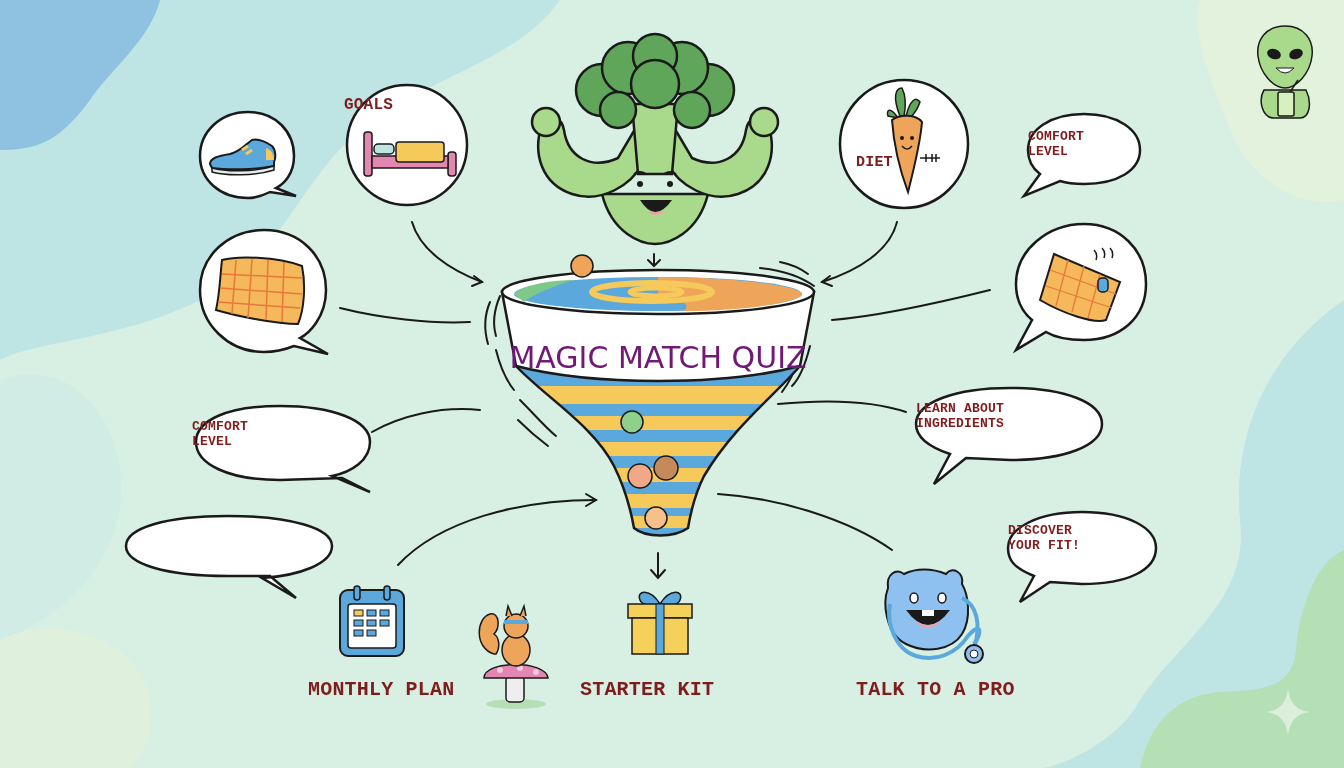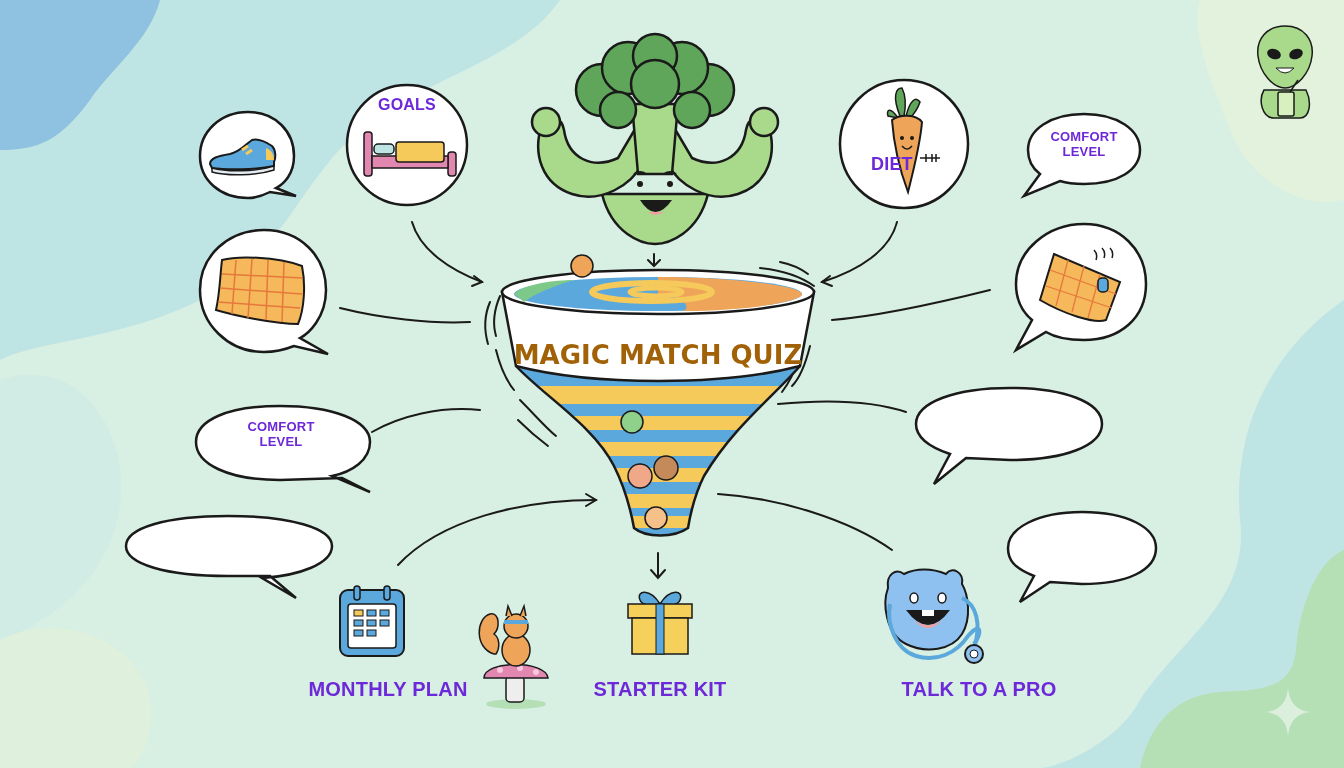--- a/index.html
+++ b/index.html
@@ -4,29 +4,29 @@
 <style>
   html, body { margin:0; padding:0; }
   body {
     width:1344px; height:768px; overflow:hidden; position:relative;
     background:#d8efe3;
     font-family:"Liberation Sans", "DejaVu Sans", sans-serif;
   }
   .bg { position:absolute; inset:0; }
   .abs { position:absolute; }
   .txt {
-    position:absolute; text-align:center; font-weight:700; color:#6d28d9;
-    font-family:Liberation Sans, sans-serif;
+    position:absolute; font-weight:700; color:#7f1d1d;
+    font-family:Liberation Mono, monospace;
     letter-spacing:0.2px; line-height:1.15; white-space:nowrap;
   }
   .bubble-label { font-size:13px; }
   .bottom-label { font-size:20px; }
   .quiz-label {
     position:absolute; left:0; width:100%; text-align:center;
-    font-weight:700; font-size:26px; color:#a16207;
+    font-weight:400; font-size:30px; color:#701a75;
     font-family:"DejaVu Sans", "Liberation Sans", sans-serif;
   }
   svg { overflow:visible; }
 </style>
 </head>
 <body>
 
 <svg class="bg" width="1344" height="768" viewBox="0 0 1344 768">
   <rect width="1344" height="768" fill="#d8efe3"></rect>
   <path d="M0,0 L560,0 C520,60 420,80 360,130 C300,180 280,260 200,300 C120,340 40,340 0,360 Z" fill="#bfe4e4"></path>
@@ -142,21 +142,21 @@
       <path d="M64,40 C56,20 60,12 66,12 C70,20 70,30 68,40 Z" fill="#5fa65a" stroke="#1a1a1a" stroke-width="1.5"></path>
       <path d="M70,40 C74,24 80,20 84,26 C82,32 78,38 74,42 Z" fill="#5fa65a" stroke="#1a1a1a" stroke-width="1.5"></path>
       <path d="M62,42 C54,30 50,34 52,40 Z" fill="#5fa65a" stroke="#1a1a1a" stroke-width="1.5"></path>
       <path d="M56,44 C64,38 80,38 86,46 C84,70 76,100 72,116 C66,100 58,72 56,44 Z" fill="#eea55a" stroke="#1a1a1a" stroke-width="2"></path>
       <circle cx="66" cy="62" r="2" fill="#1a1a1a"></circle>
       <circle cx="76" cy="62" r="2" fill="#1a1a1a"></circle>
       <path d="M66,70 Q71,76 76,70" stroke="#1a1a1a" stroke-width="1.5" fill="none"></path>
       <path d="M84,82 L104,82 M90,78 L90,86 M96,78 L96,86 M100,78 L100,86" stroke="#1a1a1a" stroke-width="1.5"></path>
     </g>
   </svg>
-  <div class="txt" style="left:35px;top:78px;font-size:18px;">DIET</div>
+  <div class="txt" style="left:20px;top:78px;font-size:15px;">DIET</div>
 </div>
 
 <div class="abs" style="left:1020px;top:110px;width:126px;height:88px;">
   <svg width="126" height="88" viewBox="0 0 126 88">
     <path d="M64,4 C98,4 120,20 120,40 C120,60 98,74 64,74 C54,74 46,73 40,71 L4,86 L20,64 C12,58 8,50 8,40 C8,20 30,4 64,4 Z" fill="#fff" stroke="#1a1a1a" stroke-width="2.5"></path>
   </svg>
   <div class="txt bubble-label" style="left:8px;width:112px;top:20px;">
     <div>COMFORT</div>
     <div>LEVEL</div>
   </div>
@@ -229,26 +229,34 @@
 <div class="abs" style="left:122px;top:512px;width:214px;height:88px;">
   <svg width="214" height="88" viewBox="0 0 214 88">
     <path d="M106,4 C168,4 210,16 210,34 C210,52 176,64 140,66 L174,86 L148,64 L106,64 C44,64 4,52 4,34 C4,16 44,4 106,4 Z" fill="#fff" stroke="#1a1a1a" stroke-width="2.5"></path>
   </svg>
 </div>
 
 <div class="abs" style="left:910px;top:384px;width:196px;height:106px;">
   <svg width="196" height="106" viewBox="0 0 196 106">
     <path d="M100,4 C154,4 192,18 192,40 C192,62 154,76 100,76 L56,74 L24,100 L40,70 C16,62 6,52 6,40 C6,18 46,4 100,4 Z" fill="#fff" stroke="#1a1a1a" stroke-width="2.5"></path>
   </svg>
+  <div class="txt bubble-label" style="left:6px;width:186px;top:18px;">
+    <div>LEARN ABOUT</div>
+    <div>INGREDIENTS</div>
+  </div>
 </div>
 
 <div class="abs" style="left:1002px;top:508px;width:158px;height:96px;">
   <svg width="158" height="96" viewBox="0 0 158 96">
     <path d="M80,4 C126,4 154,20 154,40 C154,62 126,76 80,76 L48,74 L18,94 L32,68 C12,60 6,52 6,40 C6,20 36,4 80,4 Z" fill="#fff" stroke="#1a1a1a" stroke-width="2.5"></path>
   </svg>
+  <div class="txt bubble-label" style="left:6px;width:148px;top:16px;">
+    <div>DISCOVER</div>
+    <div>YOUR FIT!</div>
+  </div>
 </div>
 
 <div class="abs" style="left:308px;top:582px;width:160px;height:124px;">
   <svg width="160" height="80" viewBox="0 0 160 80" style="position:absolute;left:0;top:0;">
     <rect x="32" y="8" width="64" height="66" rx="8" fill="#5ba8dc" stroke="#1a1a1a" stroke-width="2"></rect>
     <rect x="40" y="22" width="48" height="44" rx="3" fill="#fff" stroke="#1a1a1a" stroke-width="1.5"></rect>
     <rect x="46" y="4" width="6" height="14" rx="3" fill="#5ba8dc" stroke="#1a1a1a" stroke-width="1.5"></rect>
     <rect x="76" y="4" width="6" height="14" rx="3" fill="#5ba8dc" stroke="#1a1a1a" stroke-width="1.5"></rect>
     <rect x="46" y="28" width="9" height="6" fill="#f5c95a" stroke="#1a1a1a" stroke-width="1"></rect>
     <rect x="59" y="28" width="9" height="6" fill="#5ba8dc" stroke="#1a1a1a" stroke-width="1"></rect>
@@ -294,21 +302,21 @@
     <path d="M50,46 Q72,76 94,46 Z" fill="#1a1a1a"></path>
     <path d="M58,56 Q72,66 86,56 Q72,72 58,56 Z" fill="#f0a0a0"></path>
     <rect x="66" y="46" width="12" height="6" fill="#fff"></rect>
     <ellipse cx="58" cy="34" rx="4" ry="5" fill="#fff" stroke="#1a1a1a" stroke-width="1.5"></ellipse>
     <ellipse cx="86" cy="34" rx="4" ry="5" fill="#fff" stroke="#1a1a1a" stroke-width="1.5"></ellipse>
     <path d="M34,40 C30,60 40,86 60,92 C80,98 100,90 112,72 C126,56 126,70 118,80" fill="none" stroke="#5ba8dc" stroke-width="4"></path>
     <path d="M106,34 C120,40 126,60 118,84" fill="none" stroke="#5ba8dc" stroke-width="4"></path>
     <circle cx="118" cy="90" r="9" fill="#8fc1f0" stroke="#1a1a1a" stroke-width="2"></circle>
     <circle cx="118" cy="90" r="4" fill="#fff" stroke="#1a1a1a" stroke-width="1"></circle>
   </svg>
-  <div class="txt bottom-label" style="left:0;width:164px;top:114px;margin-left:41px;">TALK TO A PRO</div>
+  <div class="txt bottom-label" style="left:0;width:164px;top:114px;">TALK TO A PRO</div>
 </div>
 
 <div class="abs" style="left:1254px;top:22px;width:62px;height:100px;">
   <svg width="62" height="100" viewBox="0 0 62 100">
     <path d="M10,68 C4,78 8,96 20,96 L46,96 C56,96 58,80 52,68 Z" fill="#a9d98a" stroke="#1a1a1a" stroke-width="1.5"></path>
     <path d="M31,4 C50,4 60,18 58,34 C56,52 42,66 31,66 C20,66 6,52 4,34 C2,18 12,4 31,4 Z" fill="#a9d98a" stroke="#1a1a1a" stroke-width="1.5"></path>
     <ellipse cx="20" cy="32" rx="7" ry="5" fill="#1a1a1a" transform="rotate(20 20 32)"></ellipse>
     <ellipse cx="42" cy="32" rx="7" ry="5" fill="#1a1a1a" transform="rotate(-20 42 32)"></ellipse>
     <path d="M22,46 Q31,56 40,46 Z" fill="#fff" stroke="#1a1a1a" stroke-width="1"></path>
     <rect x="24" y="70" width="16" height="24" rx="2" fill="#d8efc0" stroke="#1a1a1a" stroke-width="1.5"></rect>

